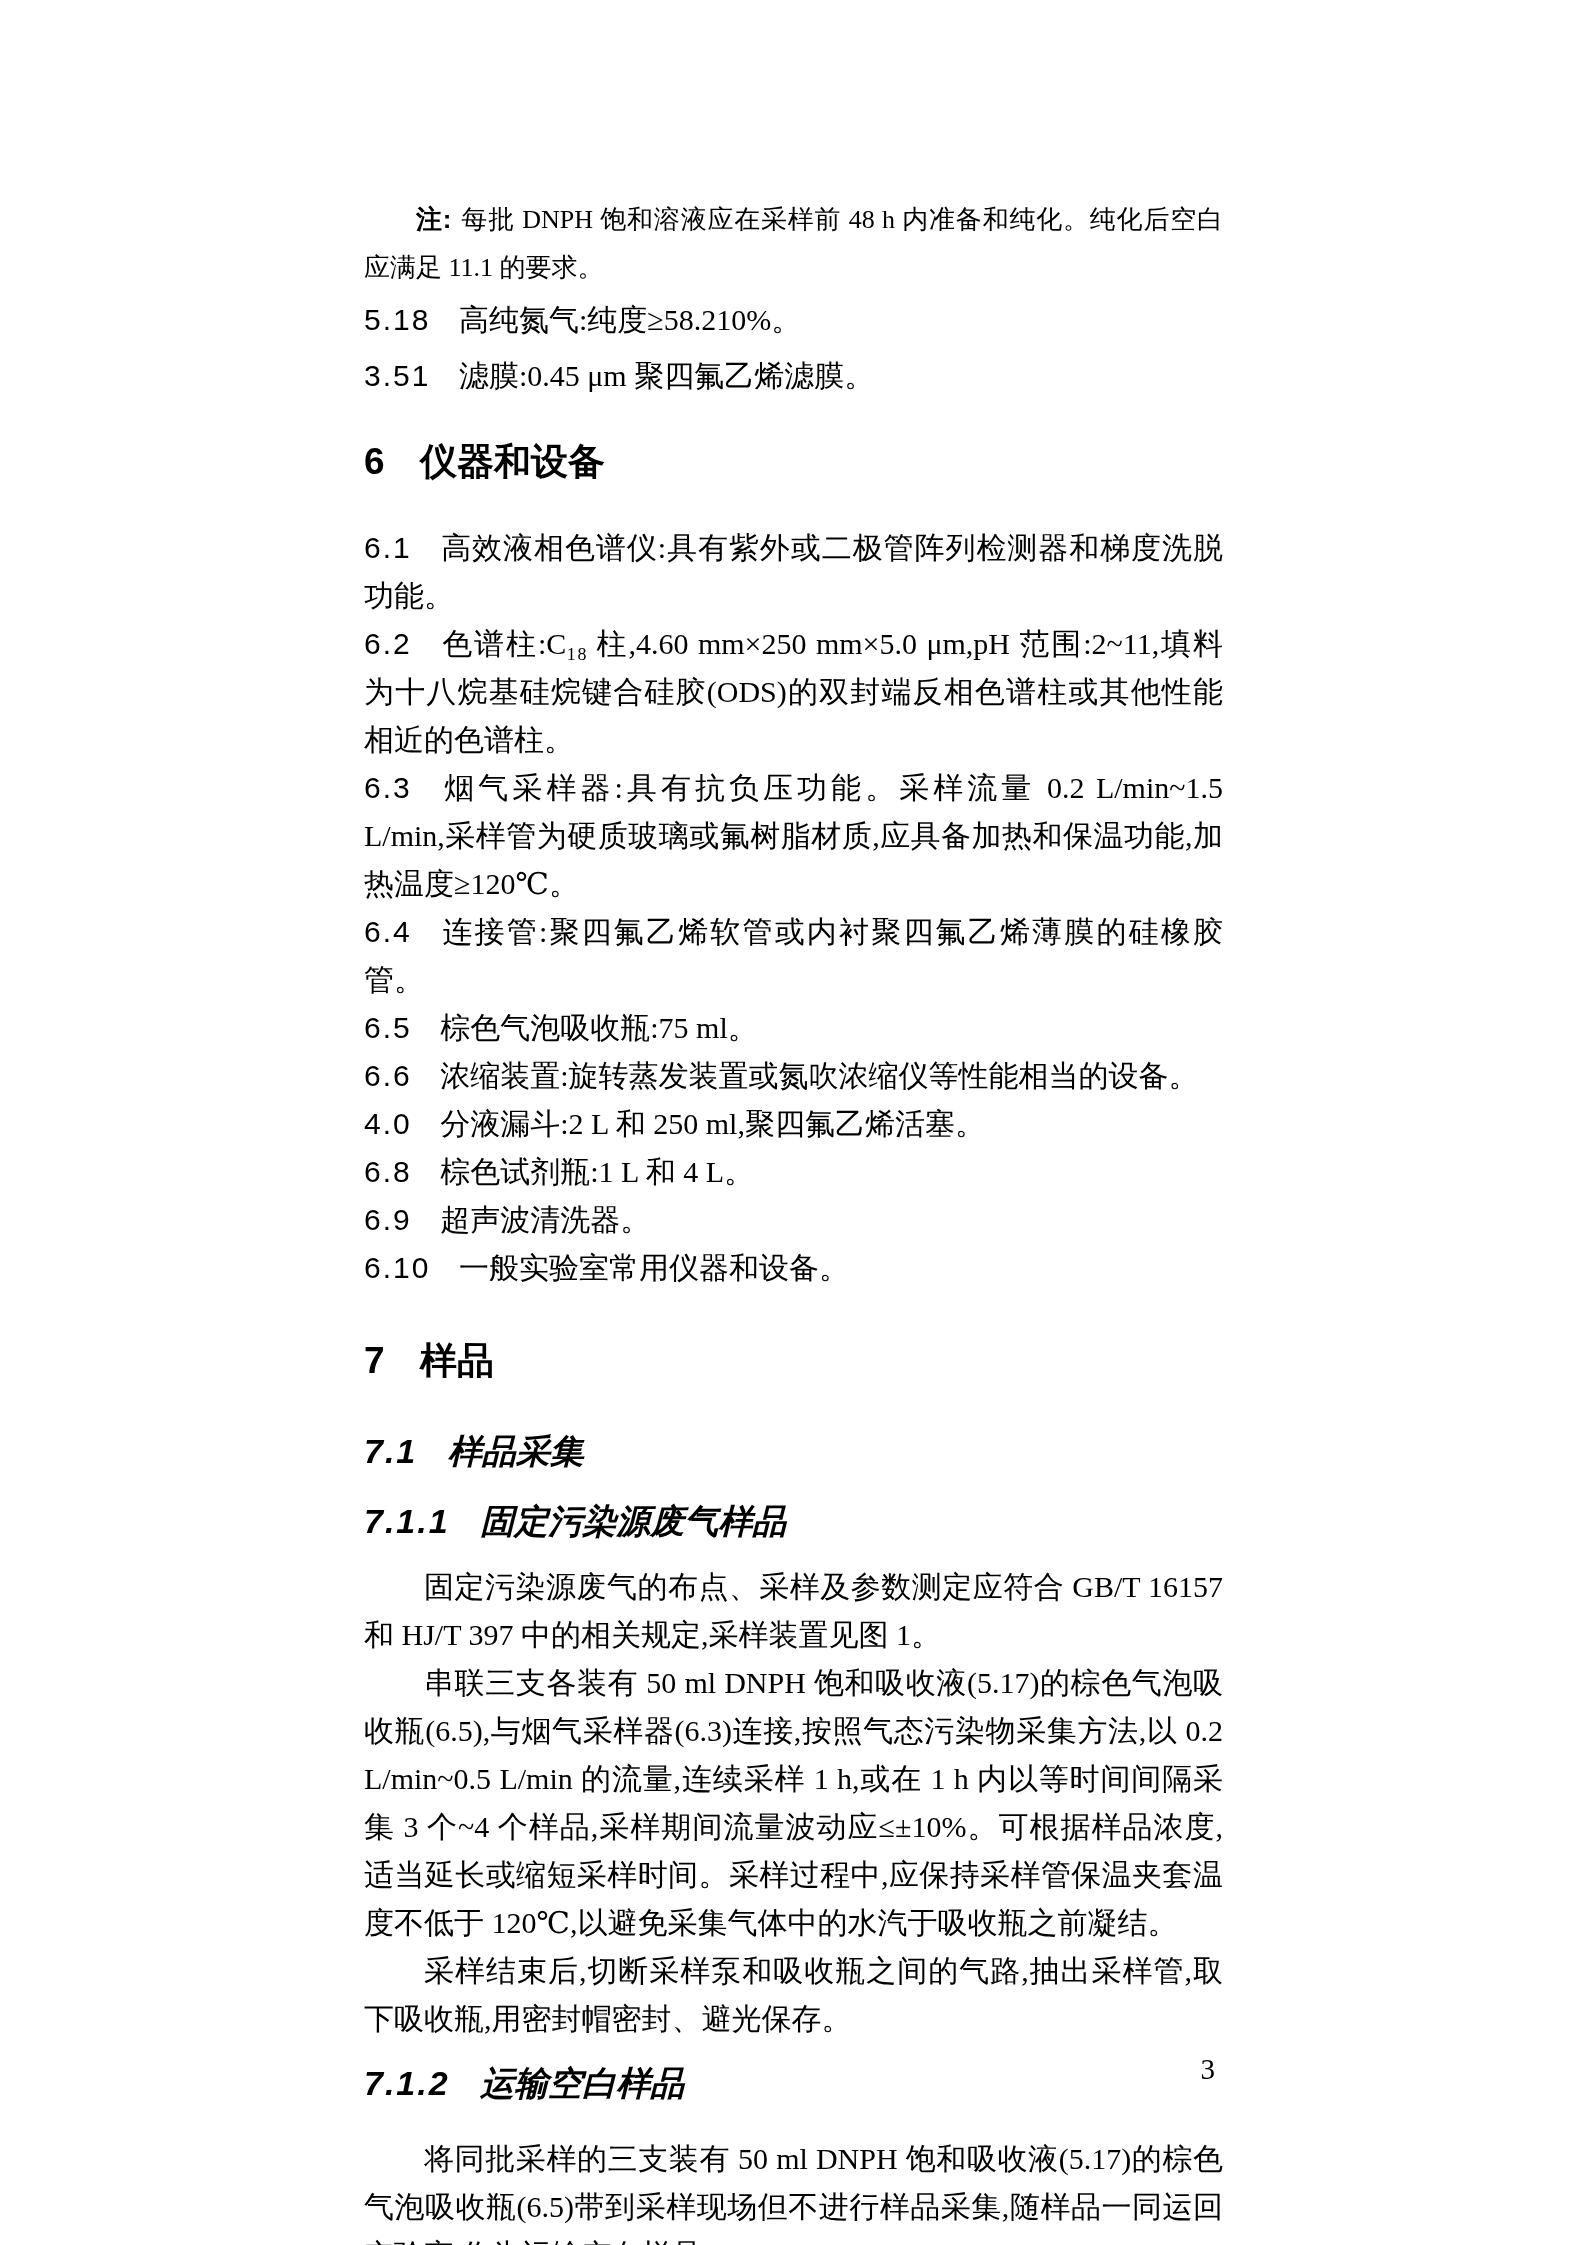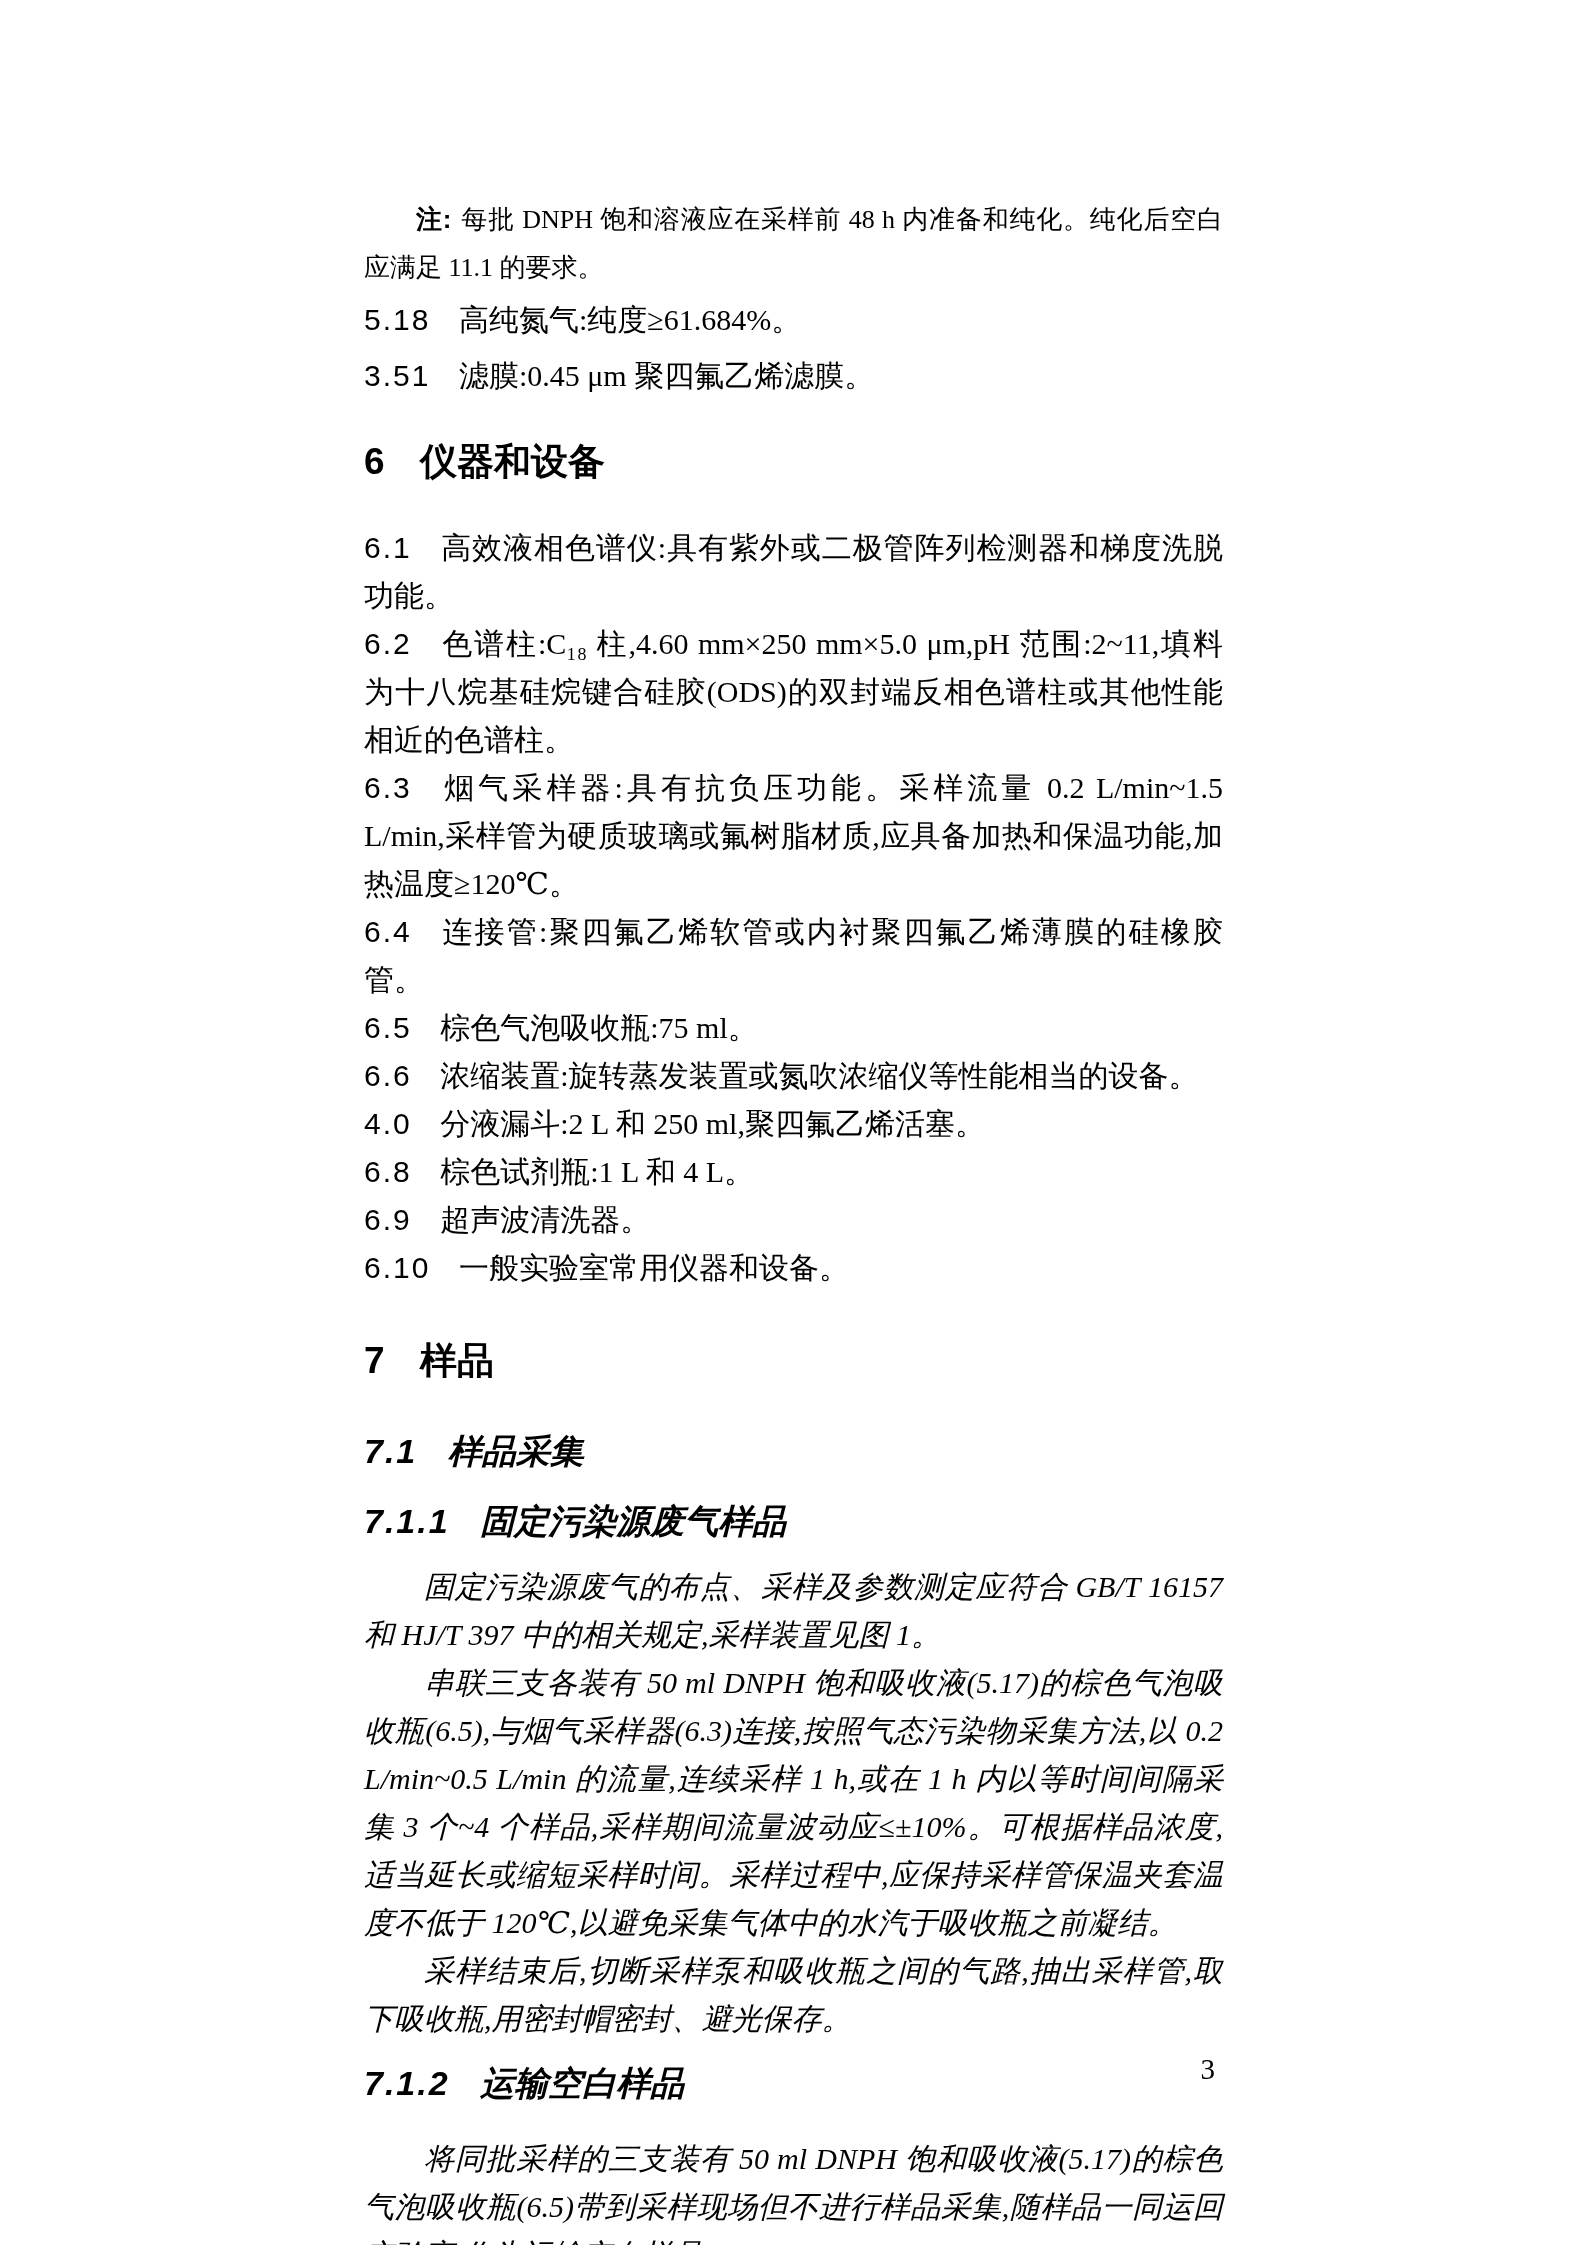--- a/index.html
+++ b/index.html
@@ -60,42 +60,41 @@
   .h-7-1 { margin-top: 46px; }
   .h-7-1-1 { margin-top: 26px; }
   .h-7-1-2 { margin-top: 18px; }
   
   .para-block { margin-top: 20px; }
   .para-block-2 { margin-top: 30px; }
   .body-para {
     margin: 0;
     text-indent: 2em;
     text-align: justify;
-    font-style: italic;
   }
   
   .page-number {
     position: absolute;
     top: 2051px;
     right: 236px;
     font-size: 29px;
     line-height: 36px;
     font-family: "Liberation Serif", "DejaVu Serif", serif;
   }
 </style>
 </head>
 <body>
 
 <div class="page">
 
   <p class="note"><span class="note-label">注:</span><span>每批 DNPH 饱和溶液应在采样前 48 h 内准备和纯化。纯化后空白应满足 11.1 的要求。</span></p>
 
   <div class="clause-list clause-list-top">
 
-      <p class="clause"><span class="clause-num">5.18</span><span>高纯氮气:纯度≥61.684%。</span></p>
+      <p class="clause"><span class="clause-num">5.18</span><span>高纯氮气:纯度≥58.210%。</span></p>
 
       <p class="clause"><span class="clause-num">3.51</span><span>滤膜:0.45 μm 聚四氟乙烯滤膜。</span></p>
     </div>
 
   <h2 class="h-sec h-6"><span class="h-num">6</span><span>仪器和设备</span></h2>
 
   <div class="clause-list clause-list-6">
 
       <p class="clause"><span class="clause-num">6.1</span><span>高效液相色谱仪:具有紫外或二极管阵列检测器和梯度洗脱功能。</span></p>
 

